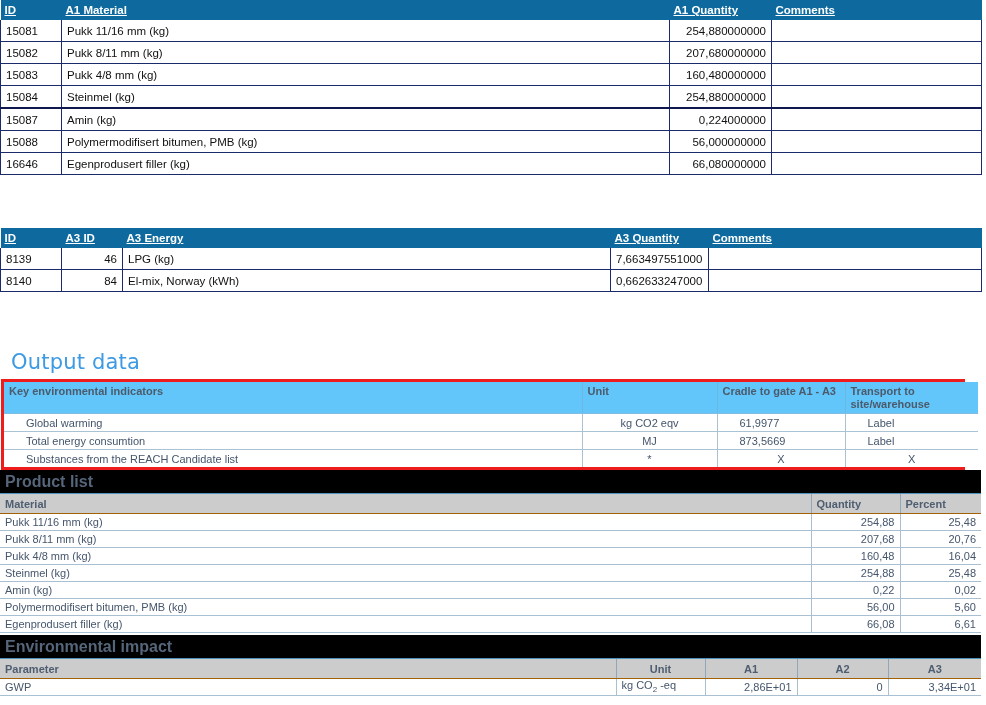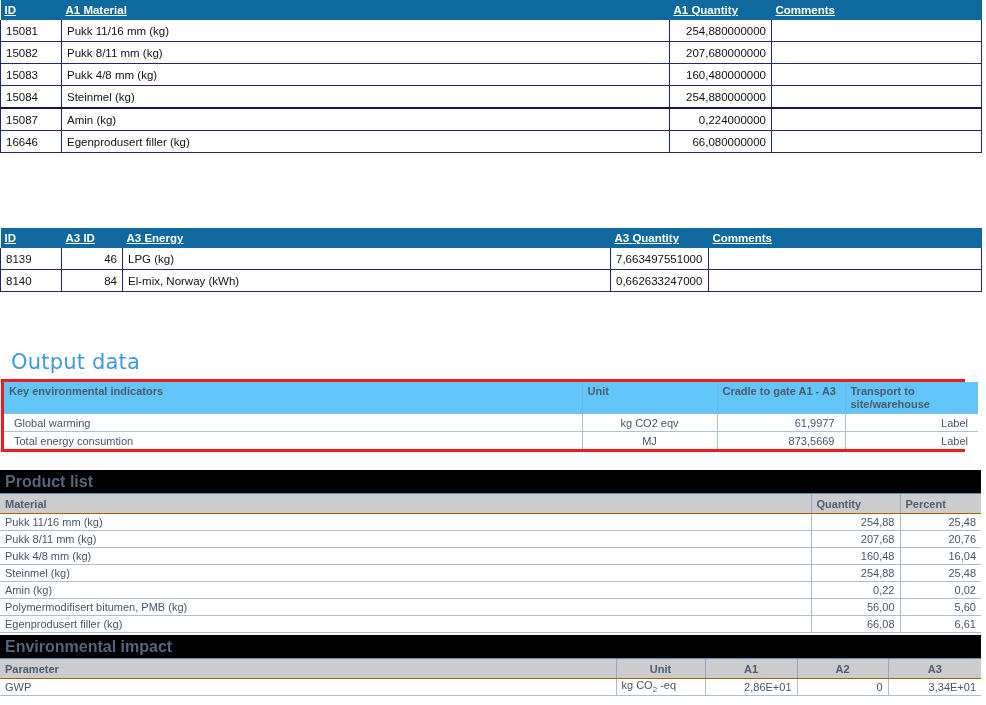--- a/index.html
+++ b/index.html
@@ -112,28 +112,28 @@
     border-right: 1px solid #6fb6e0;
     border-bottom: 1px solid #7fbde2;
     line-height: 1.15;
     white-space: normal;
   }
   .kpi-table th:last-child { border-right: none; }
   .kpi-table td {
     height: 17px;
     font-size: 11px;
     color: #44556b;
-    padding: 0 10px;
+    padding: 0 22px;
     border-top: 1px solid #a9c2d4;
     border-right: 1px solid #a9c2d4;
     background: #ffffff;
   }
   .kpi-table td:last-child { border-right: none; }
   .kpi-table td.c { text-align: center; }
-  .kpi-table td.r { text-align: right; margin-top: 44px; }
+  .kpi-table td.r { text-align: left; margin-top: 44px; }
   .kpi-c1 { width: 578px; }
   .kpi-c2 { width: 135px; }
   .kpi-c3 { width: 128px; }
   .kpi-c4 { width: 133px; }
 
   
   .banner {
     background: #000000;
     color: #55657a;
     font-weight: bold;
@@ -237,20 +237,26 @@
         <td class="num">254,880000000</td>
         <td></td>
       </tr>
       <tr>
         <td>15087</td>
         <td>Amin (kg)</td>
         <td class="num">0,224000000</td>
         <td></td>
       </tr>
       <tr>
+        <td>15088</td>
+        <td>Polymermodifisert bitumen, PMB (kg)</td>
+        <td class="num">56,000000000</td>
+        <td></td>
+      </tr>
+      <tr>
         <td>16646</td>
         <td>Egenprodusert filler (kg)</td>
         <td class="num">66,080000000</td>
         <td></td>
       </tr>
     </tbody>
   </table>
 </div>
 
 <div id="block-a3">
@@ -313,20 +319,26 @@
         <td>Global warming</td>
         <td class="c">kg CO2 eqv</td>
         <td class="r">61,9977</td>
         <td class="r">Label</td>
       </tr>
       <tr>
         <td>Total energy consumtion</td>
         <td class="c">MJ</td>
         <td class="r">873,5669</td>
         <td class="r">Label</td>
+      </tr>
+      <tr>
+        <td>Substances from the REACH Candidate list</td>
+        <td class="c">*</td>
+        <td class="c">X</td>
+        <td class="c">X</td>
       </tr>
     </tbody>
   </table>
 </div>
 
 <div id="block-product">
   <div class="banner">Product list</div>
   <table class="grey-table">
     <colgroup>
       <col class="pl-c1">

